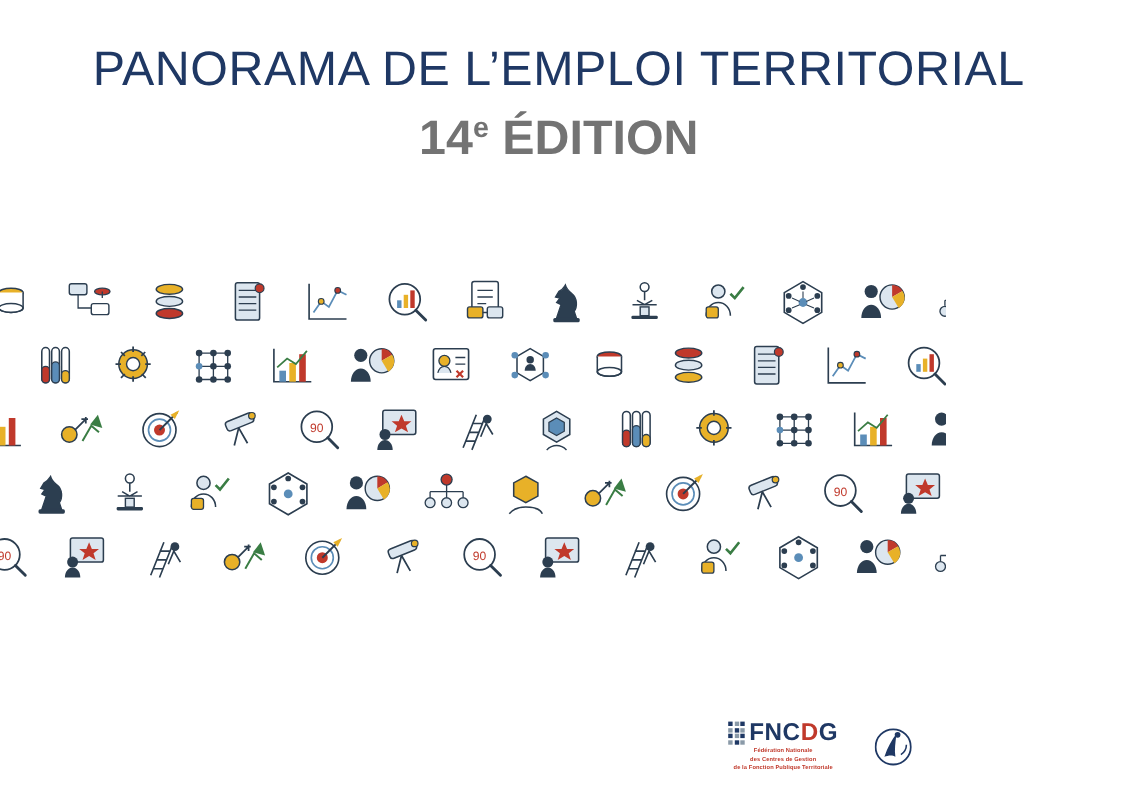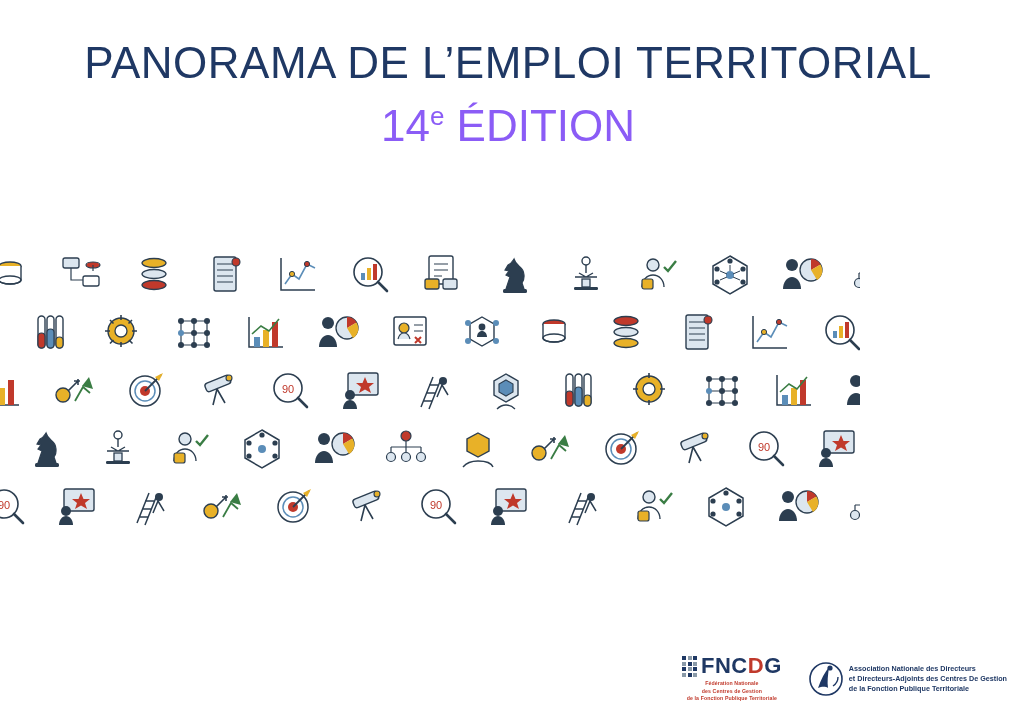--- a/index.html
+++ b/index.html
@@ -33,22 +33,22 @@
     font-size: 44px;
     letter-spacing: 0.5px;
     color: #1f3864;
     font-weight: 400;
     line-height: 1.15;
     white-space: nowrap;
     margin: 0;
   }
   .sub-title {
     font-size: 44px;
-    color: #8b5cf6;
-    font-weight: 400;
+    color: #737373;
+    font-weight: 700;
     line-height: 1.15;
     margin: 12px 0 0 0;
     white-space: nowrap;
   }
   .sub-title .ordinal {
     font-size: 26px;
     vertical-align: super;
     line-height: 0;
   }
 
@@ -75,21 +75,21 @@
     align-items: center;
     justify-content: center;
   }
   .icon-cell svg {
     display: block;
   }
 
   
   .logos {
     position: absolute;
-    left: 677px;
+    left: 651px;
     top: 645px;
     width: 330px;
     height: 68px;
     display: flex;
     align-items: center;
     gap: 22px;
   }
   .logo-fncdg {
     display: flex;
     flex-direction: column;
@@ -768,22 +768,17 @@
       </div>
     </div>
 
     <div class="logo-andcdg">
       <svg width="34" height="42" viewBox="0 0 34 42">
         <circle cx="17" cy="21" r="16" fill="none" stroke="#1f3864" stroke-width="1.6"></circle>
         <path d="M9 30c3-9 7-16 11-21-1 8-2 15-1 21-3-2-7-1-10 0z" fill="#1f3864"></path>
         <circle cx="21" cy="10" r="2.6" fill="#1f3864"></circle>
         <path d="M24 28c3-2 5-5 5-9" fill="none" stroke="#1f3864" stroke-width="1.4"></path>
       </svg>
-      <div class="andcdg-text">
-        <div>Association Nationale des Directeurs</div>
-        <div>et Directeurs-Adjoints des Centres De Gestion</div>
-        <div>de la Fonction Publique Territoriale</div>
-      </div>
     </div>
 
   </div>
 
 </div>
 
 </body></html>

